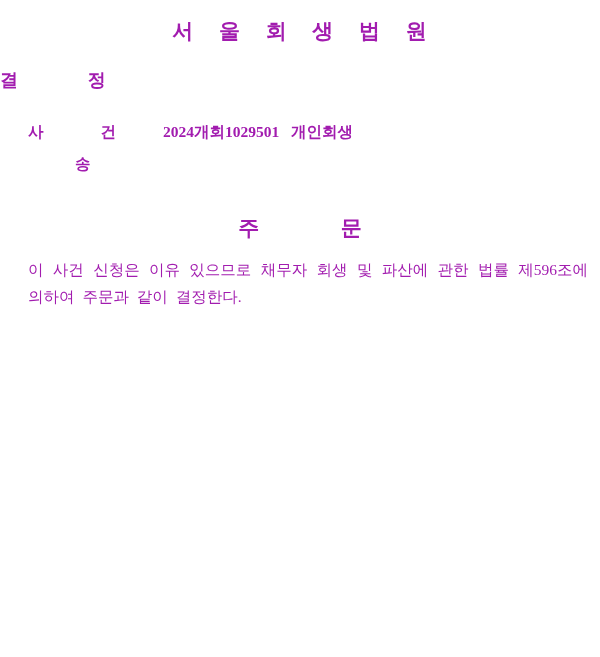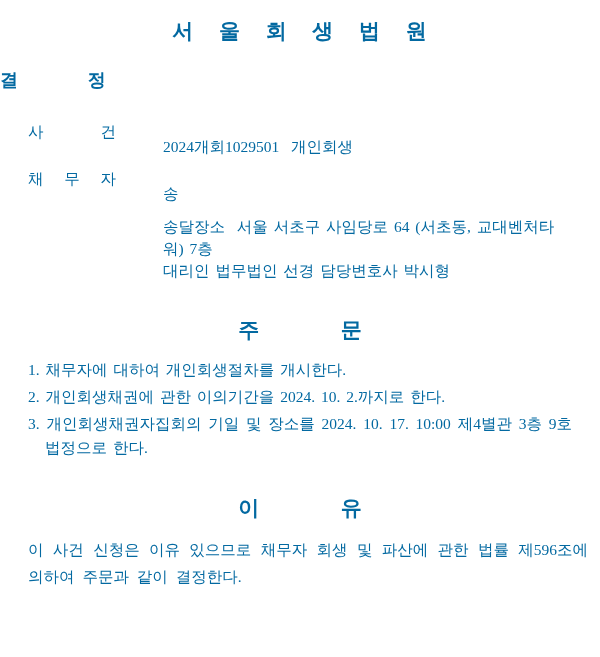--- a/index.html
+++ b/index.html
@@ -5,21 +5,21 @@
   html, body {
     margin: 0;
     padding: 0;
     background: #ffffff;
   }
   .page {
     position: relative;
     width: 600px;
     height: 657px;
     background: #ffffff;
-    color: #0369a1;
+    color: #a21caf;
     font-family: "Liberation Serif", "DejaVu Serif", serif;
     font-size: 15.5px;
     overflow: hidden;
     box-sizing: border-box;
   }
   .court-name {
     padding-top: 18px;
     text-align: center;
     font-family: "Liberation Sans", "DejaVu Sans", sans-serif;
     font-weight: bold;
@@ -31,37 +31,37 @@
   .doc-title {
     margin-top: 24px;
     font-family: "Liberation Sans", "DejaVu Sans", sans-serif;
     font-weight: bold;
     font-size: 18px;
     line-height: 24px;
     word-spacing: 3.6em;
   }
   .party-block {
     margin: 24px 28px 0 28px;
+    font-weight: bold;
   }
   .party-row {
     display: flex;
     line-height: 32px;
     word-spacing: 2px;
   }
   .party-label {
     display: inline-block;
     width: 88px;
     text-align: justify;
     text-align-last: justify;
     flex: 0 0 88px;
   }
   .party-value {
     margin-left: 47px;
     white-space: pre-wrap;
-    margin-top: 15px;
   }
   .address-block {
     margin: 6px 28px 0 163px;
     line-height: 22px;
     word-spacing: 2px;
   }
   .address-line {
     white-space: pre-wrap;
   }
   .section-heading {
@@ -101,35 +101,24 @@
   <div class="court-name">서 울 회 생 법 원</div>
 
   <div class="doc-title">결 정</div>
 
   <div class="party-block">
     <div class="party-row">
       <span class="party-label">사 건</span>
       <span class="party-value">2024개회1029501  개인회생</span>
     </div>
     <div class="party-row">
-      <span class="party-label">채 무 자</span>
       <span class="party-value">송</span>
     </div>
   </div>
 
-  <div class="address-block">
-    <div class="address-line">송달장소  서울 서초구 사임당로 64 (서초동, 교대벤처타워) 7층</div>
-    <div class="address-line">대리인 법무법인 선경 담당변호사 박시형</div>
-  </div>
 
   <div class="section-heading">주 문</div>
 
-  <ol class="order-list">
-    <li>1. 채무자에 대하여 개인회생절차를 개시한다.</li>
-    <li>2. 개인회생채권에 관한 이의기간을 2024. 10. 2.까지로 한다.</li>
-    <li>3. 개인회생채권자집회의 기일 및 장소를 2024. 10. 17. 10:00 제4별관 3층 9호법정으로 한다.</li>
-  </ol>
 
-  <div class="section-heading">이 유</div>
 
   <div class="reason-body">이 사건 신청은 이유 있으므로 채무자 회생 및 파산에 관한 법률 제596조에 의하여 주문과 같이 결정한다.</div>
 
 </div>
 
 </body></html>

